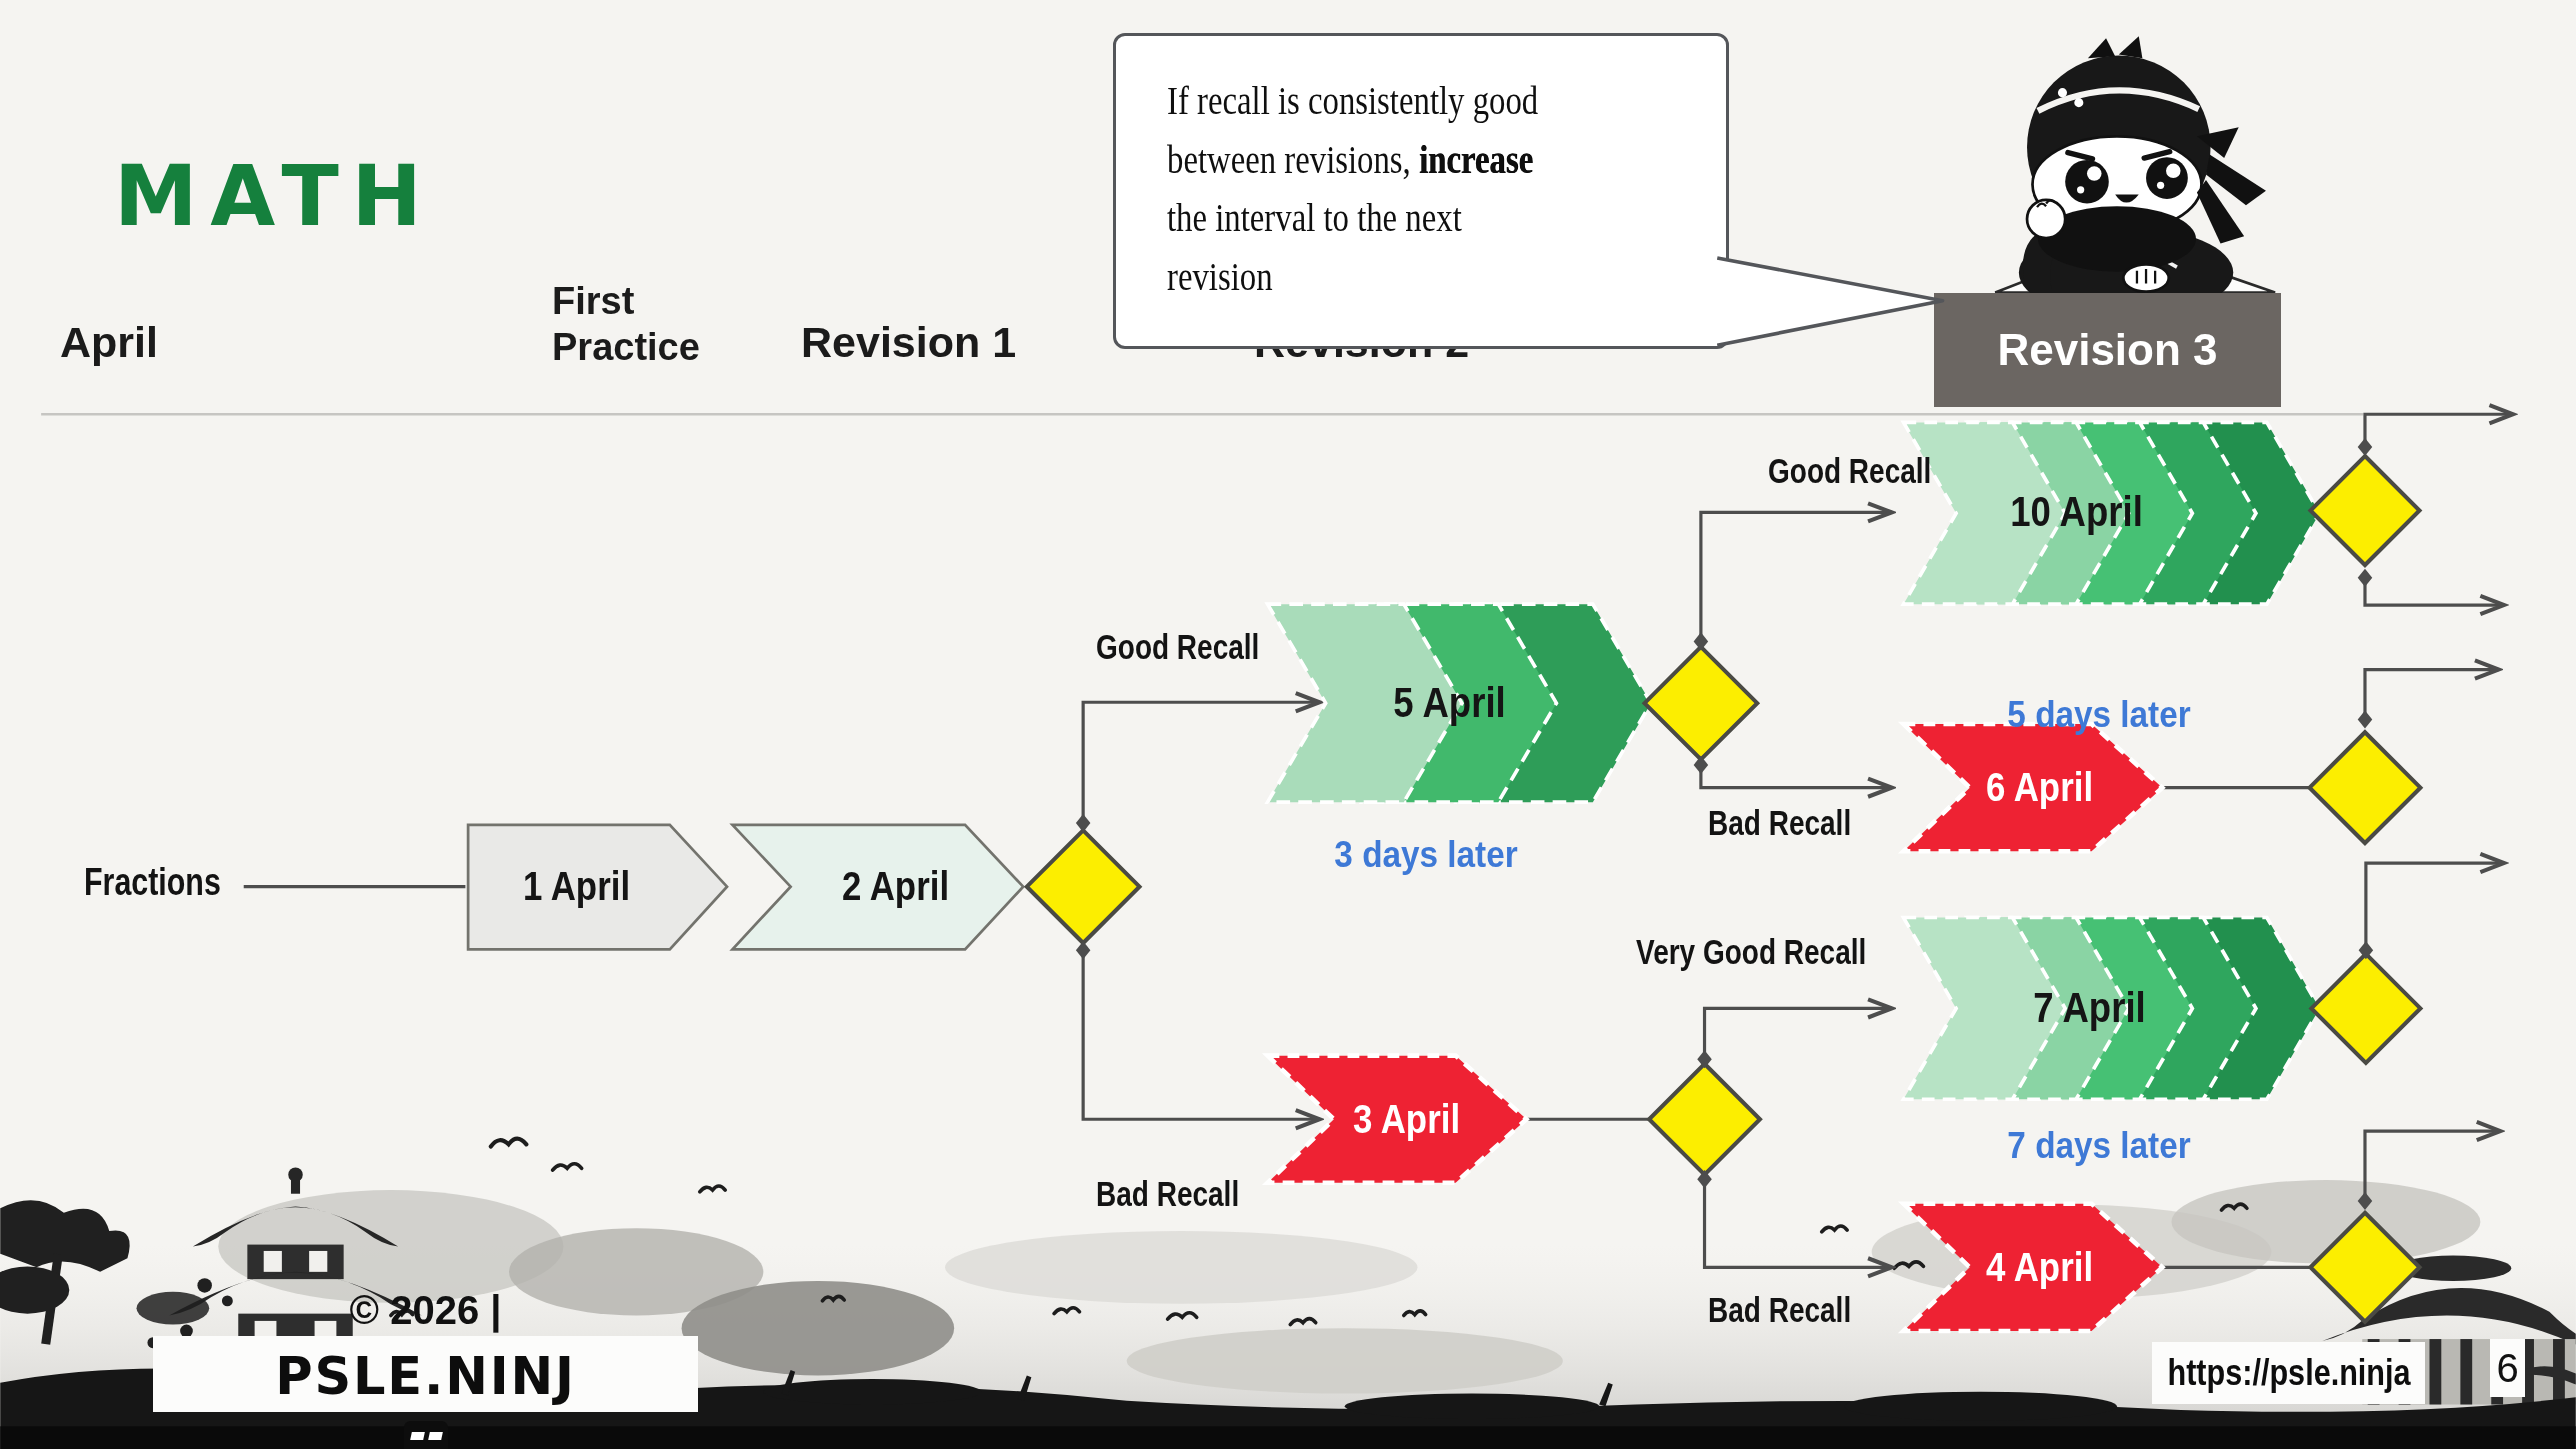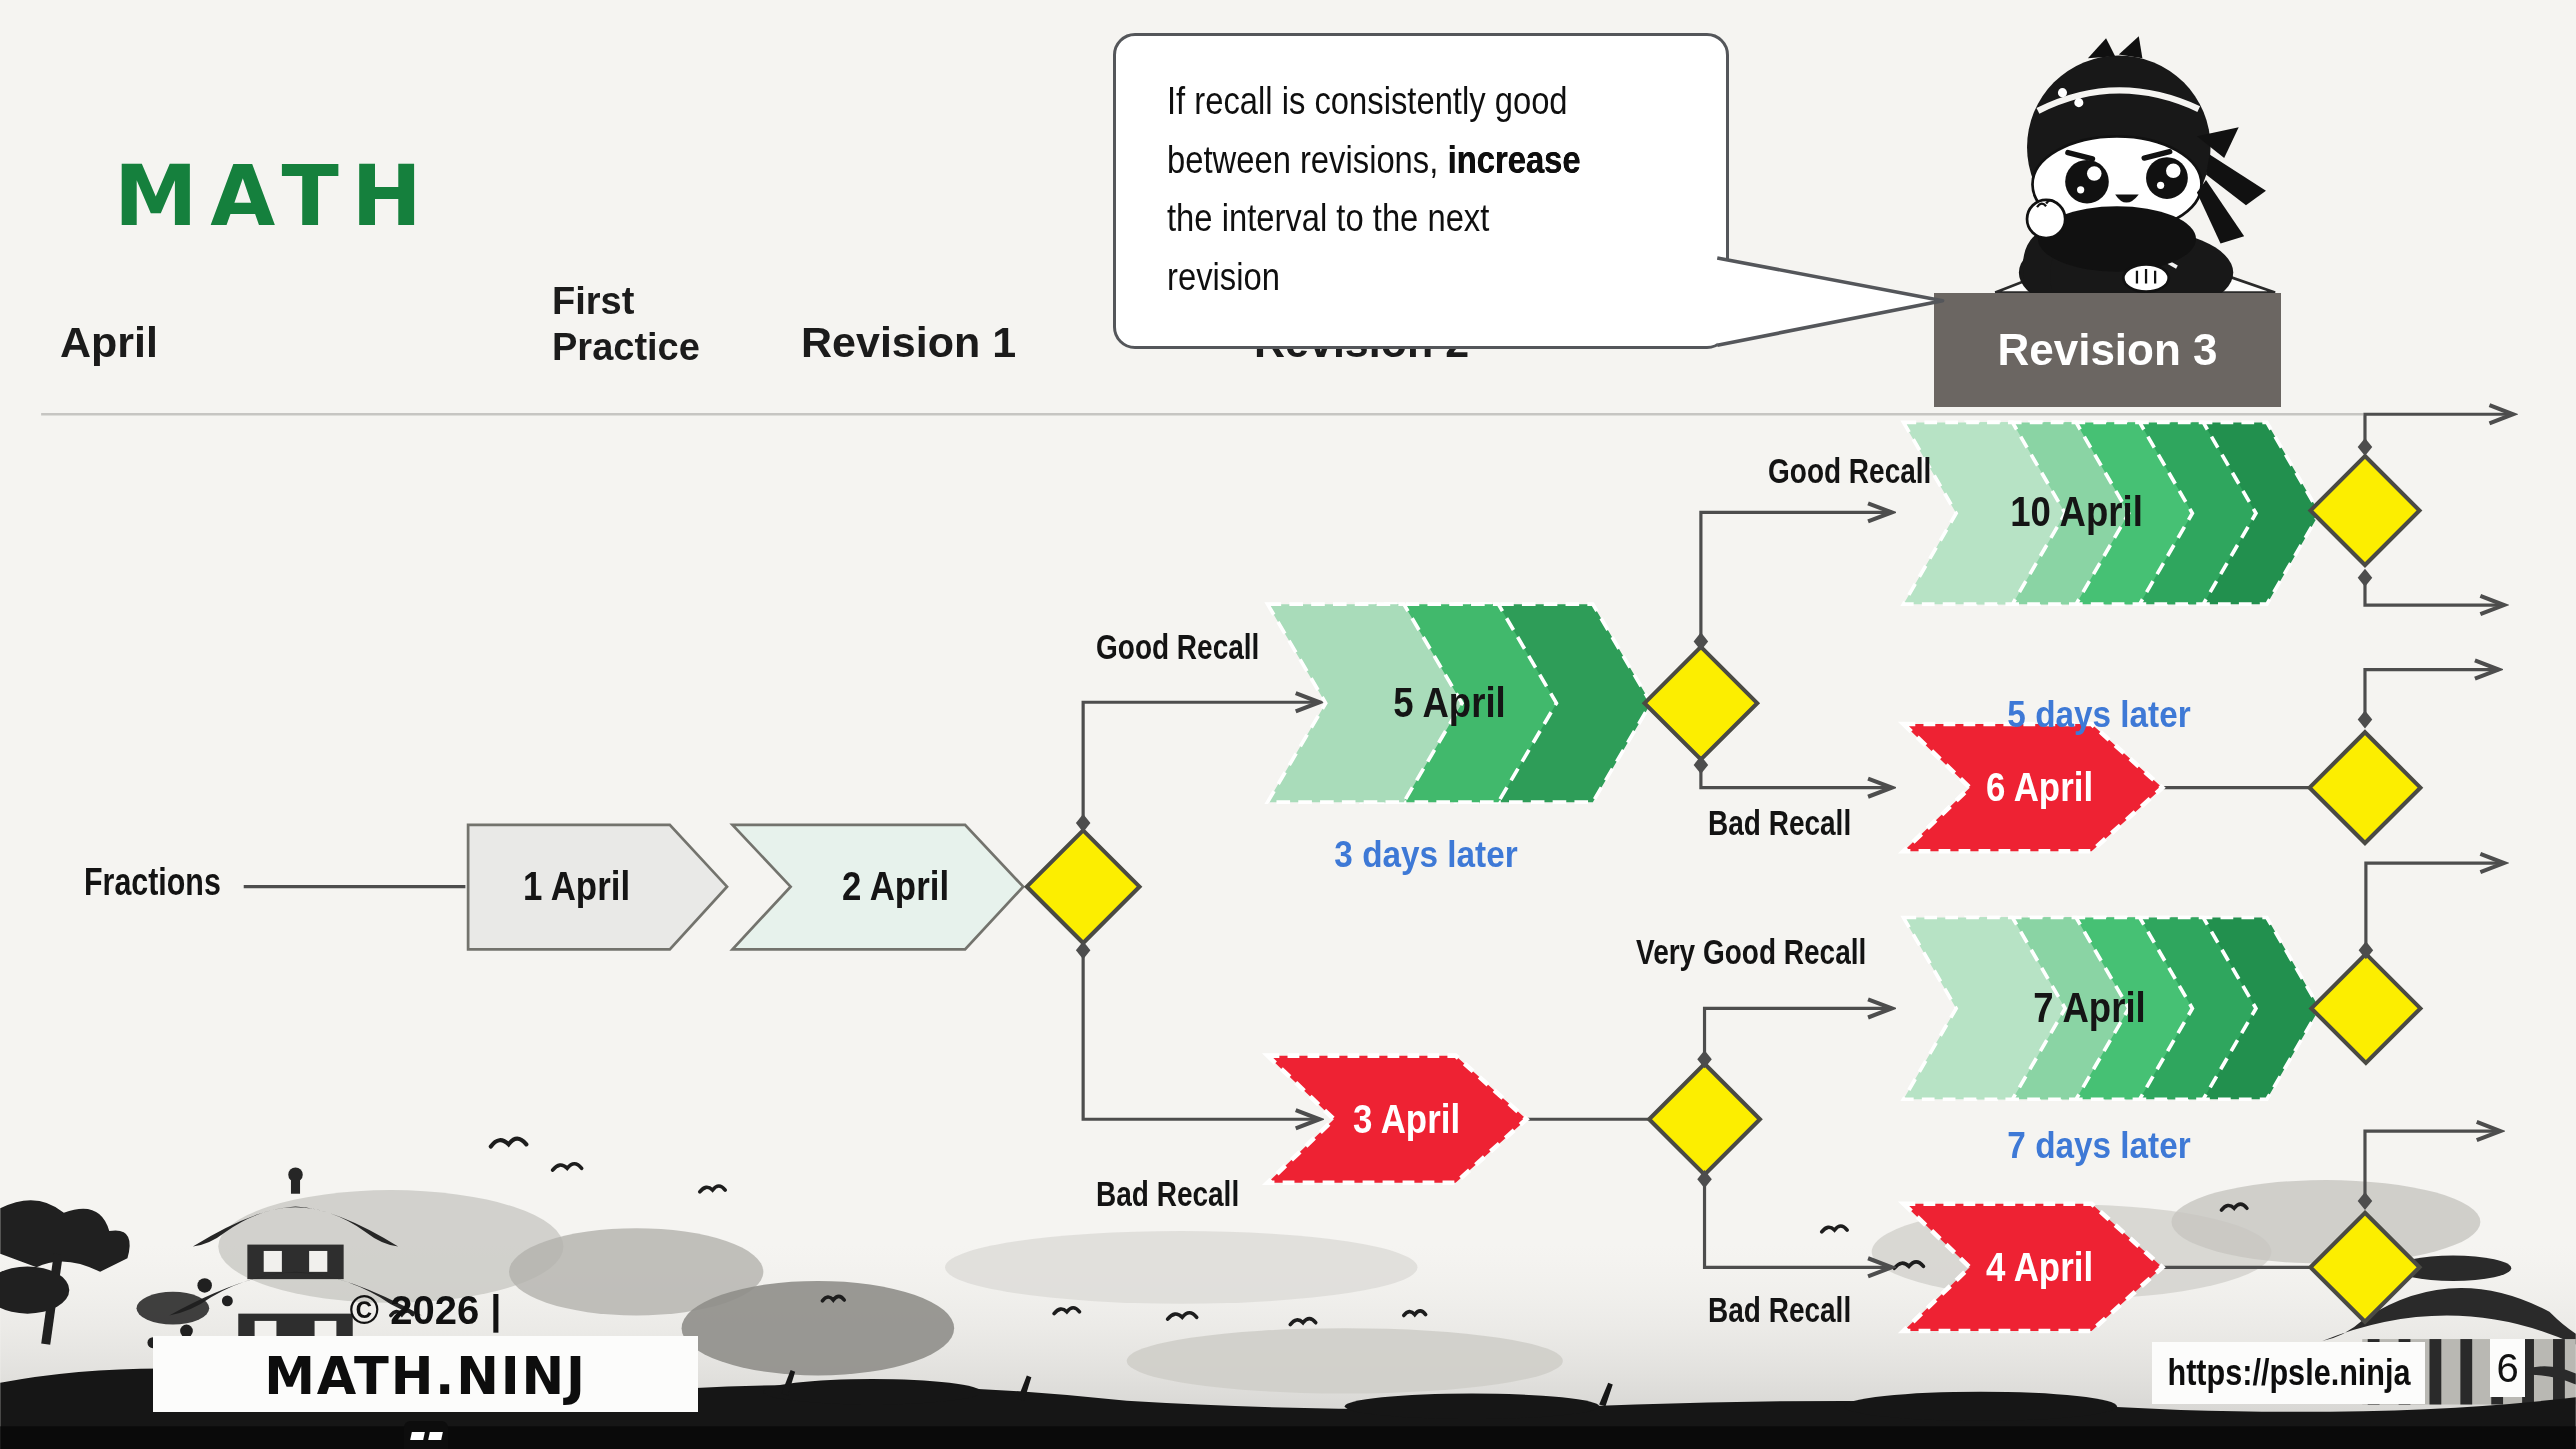--- a/index.html
+++ b/index.html
@@ -11,21 +11,21 @@
   #tailSvg{position:absolute;left:0;top:0;z-index:6;pointer-events:none;}
 
   .hdr{font-weight:bold;font-size:43px;color:#1b1b1b;z-index:1;white-space:pre-line;line-height:1.22;}
   .title{font-family:"DejaVu Sans",sans-serif;font-weight:bold;font-size:84px;letter-spacing:12.7px;
          color:#15803d;z-index:1;}
   .rev3box{left:1934px;top:293px;width:347px;height:114px;background:#6b6662;z-index:2;
            display:flex;align-items:center;justify-content:center;}
   .rev3box span{font-weight:bold;font-size:44px;color:#fff;}
 
   .bubble{left:1113px;top:33px;width:616px;height:316px;background:#fff;border:3.6px solid #54565a;
-          border-radius:22px;z-index:5;box-sizing:border-box;padding:36px 36px 0 51px;}
+          border-radius:12px;z-index:5;box-sizing:border-box;padding:36px 36px 0 51px;font-family:Liberation Serif, serif;}
   .bubble .ln{font-size:39px;color:#0f0f0f;line-height:1.5;transform:scaleX(.84);
               transform-origin:left top;width:119%;white-space:nowrap;}
   .bubble .heavy{font-weight:bold;text-shadow:0.5px 0 #000;}
 
   .lbl{font-weight:bold;font-size:35px;color:#131313;transform:scaleX(.8);
        transform-origin:left top;white-space:nowrap;z-index:1;}
   .date{font-weight:bold;font-size:41px;color:#151515;text-align:center;white-space:nowrap;
         transform:scaleX(.85);z-index:1;}
   .date.white{color:#fff;}
   .interval{font-weight:bold;font-size:37px;color:#3e79d6;text-align:center;white-space:nowrap;
@@ -288,21 +288,21 @@
 <div class="abs lbl" style="left:1708px;top:803px;">Bad Recall</div>
 <div class="abs lbl" style="left:1636px;top:932px;">Very Good Recall</div>
 <div class="abs lbl" style="left:1708px;top:1290px;">Bad Recall</div>
 
 <div class="abs interval" style="left:1308px;top:834px;width:236px;">3 days later</div>
 <div class="abs interval" style="left:1981px;top:694px;width:236px;">5 days later</div>
 <div class="abs interval" style="left:1981px;top:1125px;width:236px;">7 days later</div>
 
 <div class="abs plate" style="left:153px;top:1336px;width:545px;height:76px;gap:14.5px;flex-direction:column;">
   <span class="copyTxt">© 2026 |</span>
-  <span class="logoTxt">MATH.NINJ</span>
+  <span class="logoTxt">PSLE.NINJ</span>
   <span class="ninjaFace">
         <i class="l"></i>
         <i class="r"></i>
       </span>
 </div>
 <div class="abs plate" style="left:2152px;top:1342px;width:273px;height:62px;">
   <span class="urlTxt">https://psle.ninja</span>
 </div>
 <div class="abs plate" style="left:2490px;top:1339px;width:35px;height:58px;">
   <span class="pageTxt">6</span>

